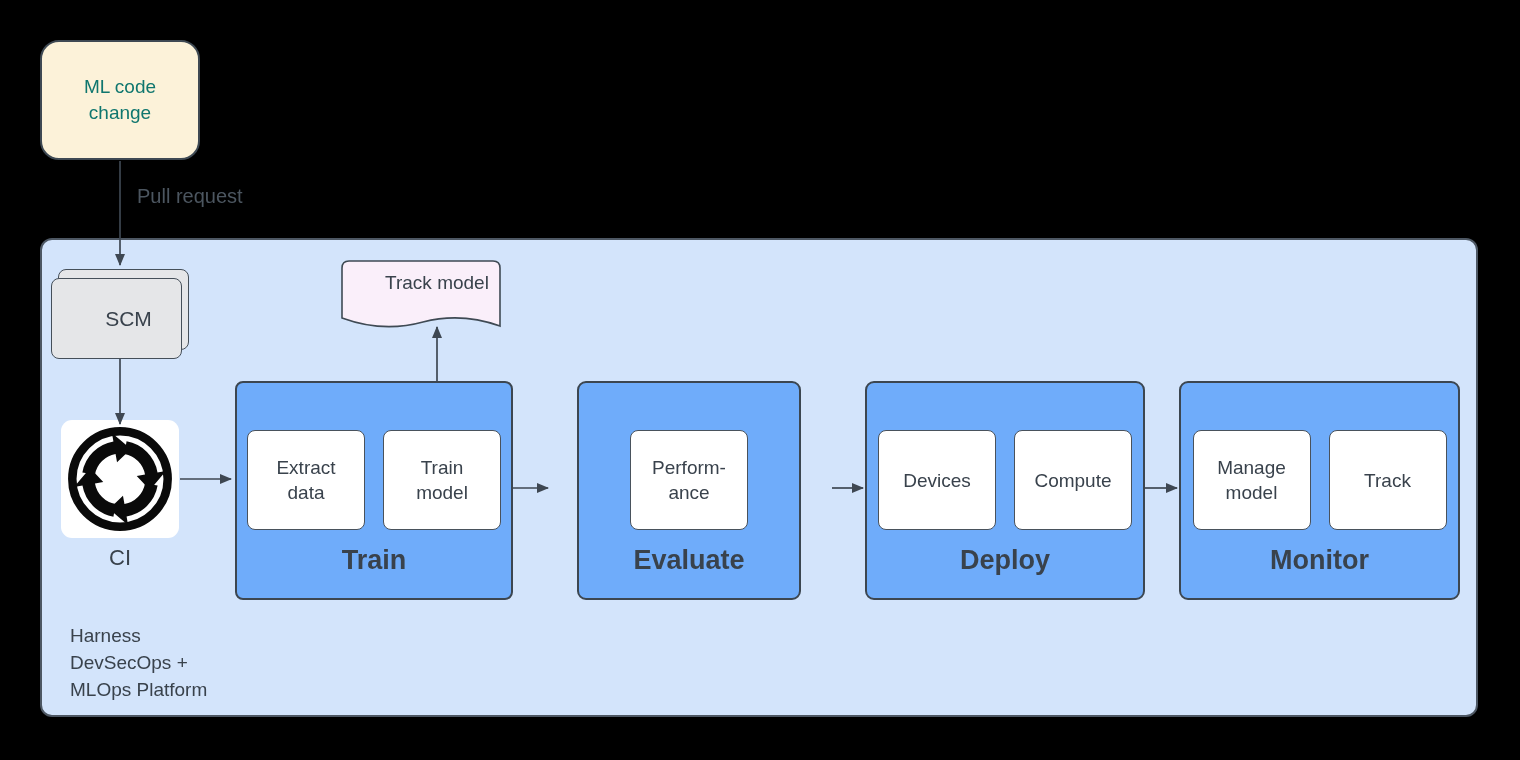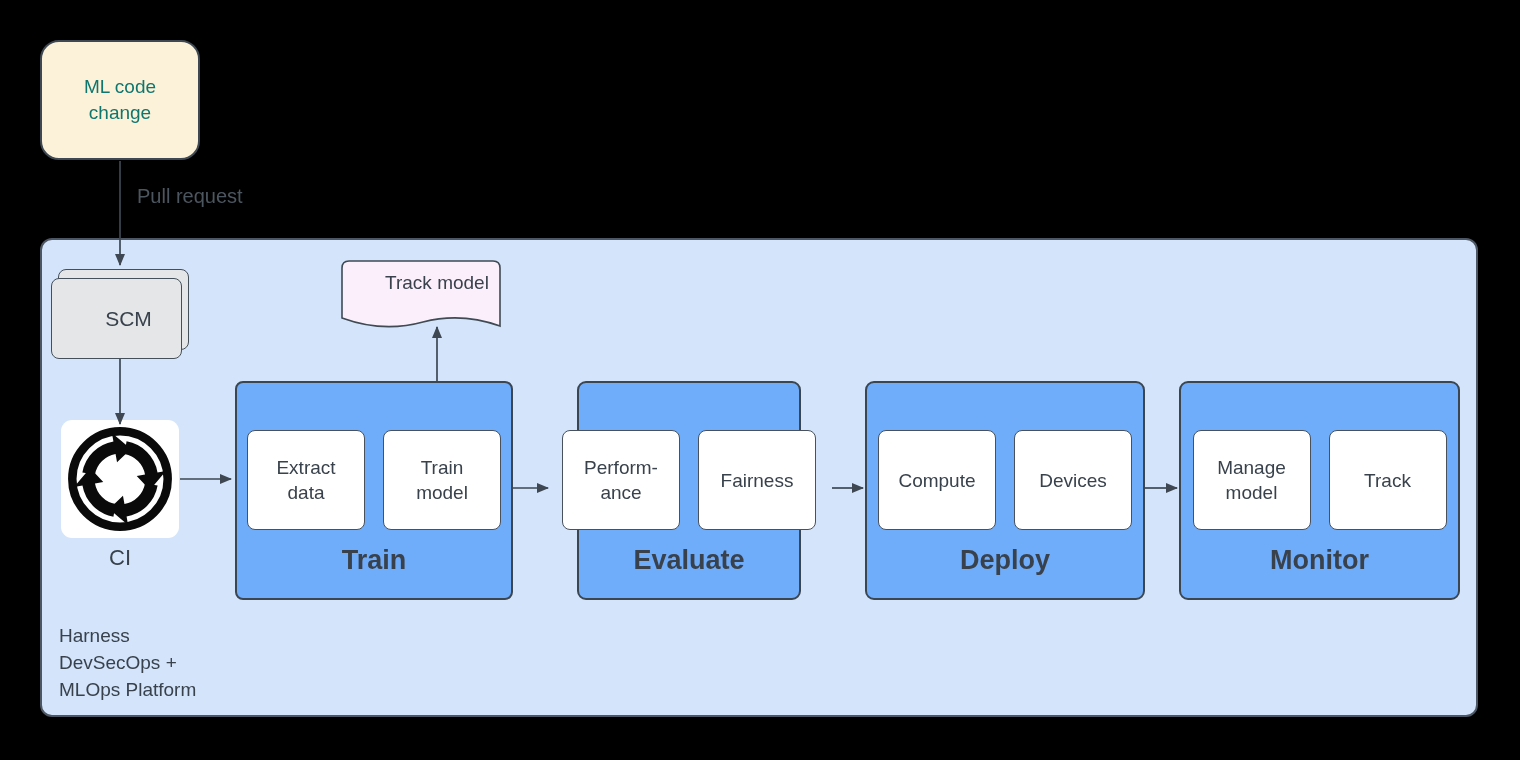--- a/index.html
+++ b/index.html
@@ -37,21 +37,21 @@
 
   
   .platform {
     left: 40px; top: 238px; width: 1438px; height: 479px;
     background: #D3E4FB;
     border: 2px solid #4D5763;
     border-radius: 12px;
     box-sizing: border-box;
   }
   .platform-label {
-    left: 59px; top: 622px;
+    left: 70px; top: 622px;
     font-size: 19px; line-height: 27px; color: #39424C;
     white-space: pre-line;
   }
 
   
   .scm-card {
     width: 131px; height: 81px;
     background: #E5E6E8;
     border: 1.5px solid #454F59;
     border-radius: 8px;
@@ -178,29 +178,28 @@
       <div class="step-box">Train
 model</div>
     </div>
     <div class="stage-title">Train</div>
   </div>
 
   <div class="abs stage-block stage-evaluate">
     <div class="steps-row">
       <div class="step-box">Perform-
 ance</div>
-      <div class="step-box">Fairness</div>
     </div>
     <div class="stage-title">Evaluate</div>
   </div>
 
   <div class="abs stage-block stage-deploy">
     <div class="steps-row">
+      <div class="step-box">Devices</div>
       <div class="step-box">Compute</div>
-      <div class="step-box">Devices</div>
     </div>
     <div class="stage-title">Deploy</div>
   </div>
 
   <div class="abs stage-block stage-monitor">
     <div class="steps-row">
       <div class="step-box">Manage
 model</div>
       <div class="step-box">Track</div>
     </div>

